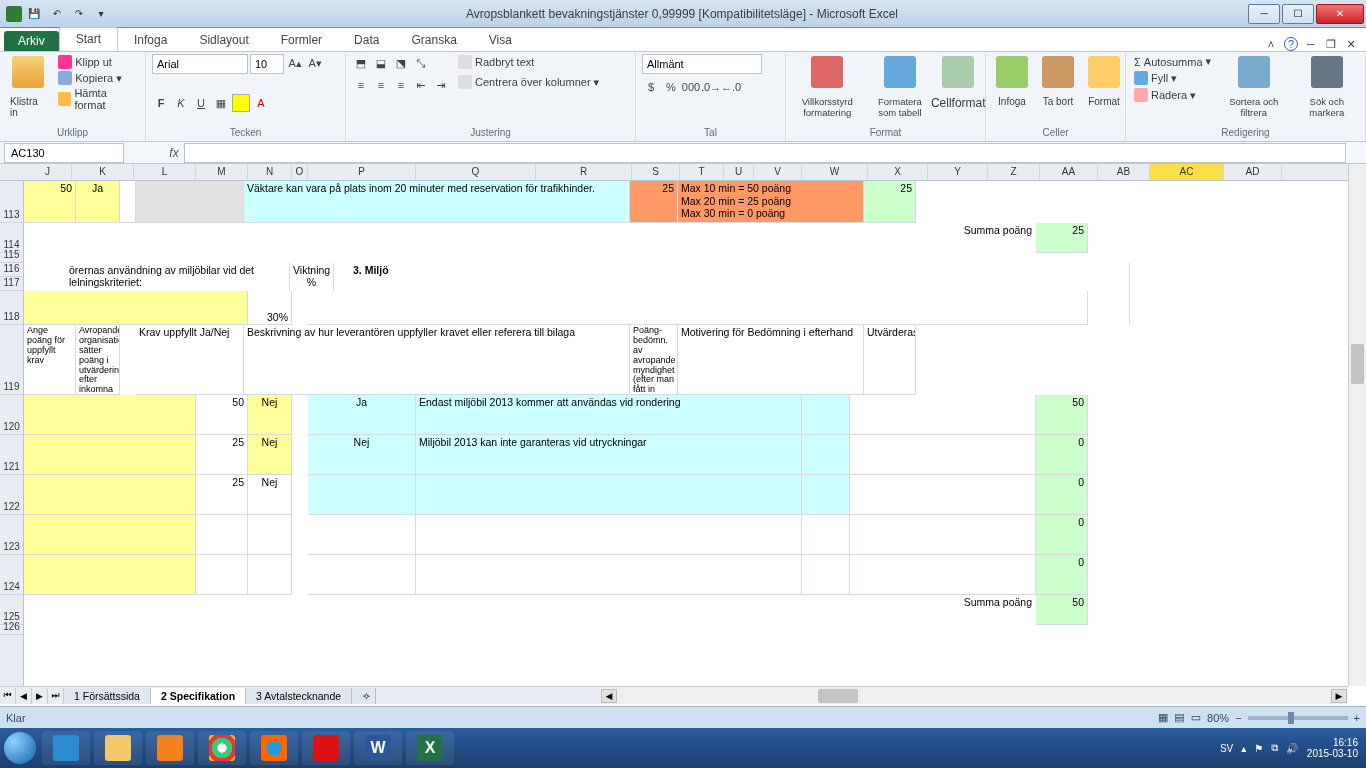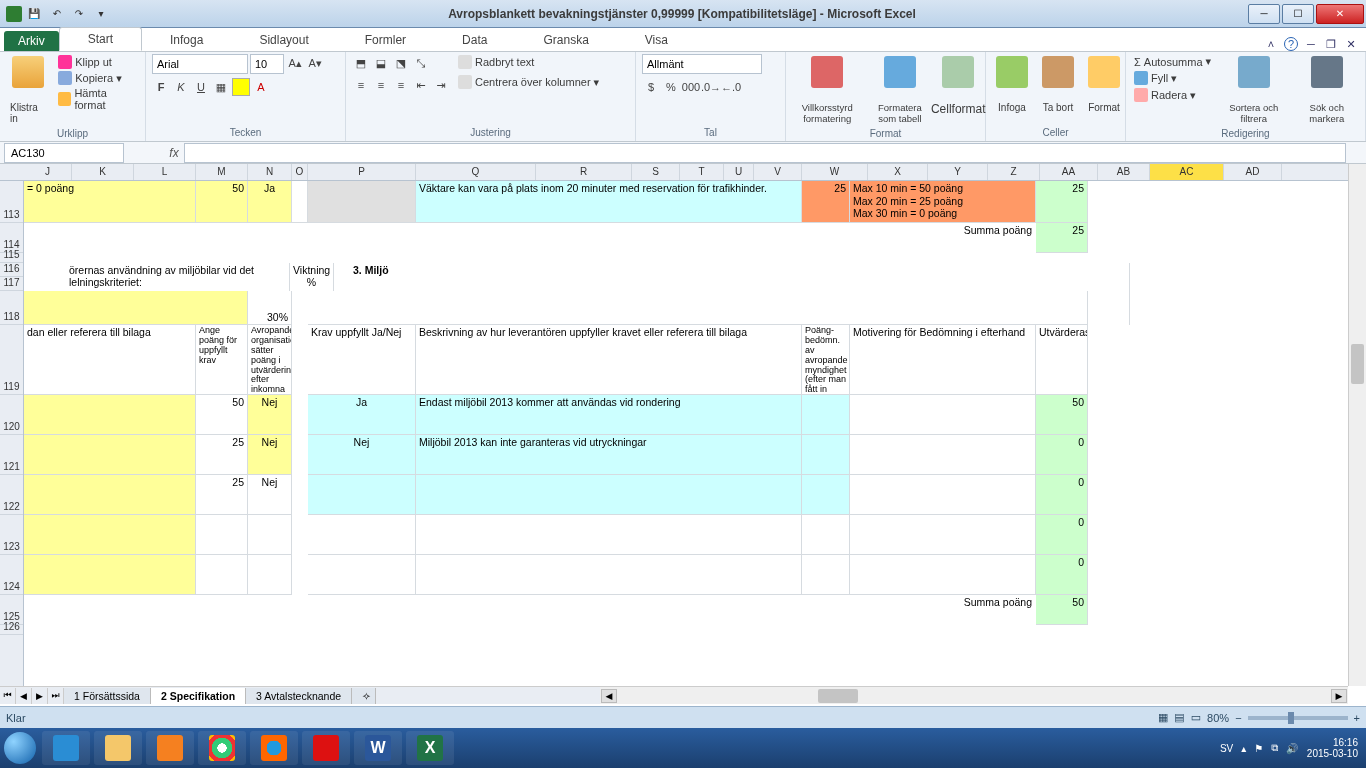--- a/index.html
+++ b/index.html
@@ -3,39 +3,39 @@
 <meta charset="utf-8">
 <style>
 * { margin: 0; padding: 0; box-sizing: border-box; font-family: "Segoe UI", Tahoma, sans-serif; }
 body { background: #fff; overflow: hidden; width: 1366px; height: 768px; position: relative; }
 
 
 .titlebar { height: 28px; background: linear-gradient(#d7e4f2,#bcd3ea); display: flex; align-items: center; border-bottom: 1px solid #6b8aad; }
 .qat { display: flex; gap: 4px; padding: 0 6px; align-items: center; }
 .qat-icon { width: 16px; height: 16px; background: #2e7d32; border-radius: 2px; }
 .qat-btn { width: 18px; height: 18px; display:flex; align-items:center; justify-content:center; font-size:10px; color:#333; }
-.title-text { flex: 1; text-align: center; font-size: 12px; color: #3b3b3b; font-weight: bold; }
+.title-text { flex: 1; text-align: center; font-size: 12px; color: #3b3b3b; }
 .win-controls { display: flex; }
 .win-btn { width: 32px; height: 20px; display:flex; align-items:center; justify-content:center; font-size:10px; border:1px solid #5a7da3; background:linear-gradient(#eaf1fa,#cfe0f2); margin-right:2px; border-radius:2px;}
 .win-btn.close { width:48px; background: linear-gradient(#e77,#c22); color:#fff; border-color:#a11;}
 
 
 .tabrow { height: 24px; background:#fff; display:flex; align-items:flex-end; border-bottom:1px solid #c0c8cf; padding-left:4px;}
 .file-tab { background:#207245; color:#fff; padding:3px 14px; font-size:12px; border-radius:3px 3px 0 0;}
-.menu-tab { padding:4px 28px; font-size:12px; color:#444;}
+.menu-tab { padding:4px 16px; font-size:12px; color:#444;}
 .menu-tab.active { border:1px solid #c0c8cf; border-bottom:1px solid #fff; background:#fff; border-radius:3px 3px 0 0;}
 .tabrow-right { margin-left:auto; display:flex; gap:6px; padding-right:8px; align-items:center;}
 .tabrow-right span { width:14px; height:14px; font-size:11px; color:#336; display:flex; align-items:center; justify-content:center;}
 
 
 .ribbon { height: 90px; background:#f1f5fa; border-bottom:1px solid #c0c8cf; display:flex; }
 .ribbon-group { border-right:1px solid #d5dde6; padding:2px 6px 0; display:flex; flex-direction:column; }
 .rg-body { flex:1; display:flex; gap:6px; align-items:flex-start;}
 .rg-label { text-align:center; font-size:10px; color:#5a6b7d; padding:2px 0 3px;}
-.rbtn-large { display:flex; flex-direction:column; align-items:center; gap:14px; padding:2px 4px; font-size:10px; color:#3b3b3b; min-width:40px;}
+.rbtn-large { display:flex; flex-direction:column; align-items:center; gap:8px; padding:2px 4px; font-size:10px; color:#3b3b3b; min-width:40px;}
 .rbtn-large .ico { width:32px; height:32px; background:#fc6; border-radius:3px; }
 .rbtn-line { display:flex; align-items:center; gap:3px; font-size:11px; color:#3b3b3b; padding:1px 2px;}
 .rbtn-line .ico { width:14px; height:14px; background:#ddd; border-radius:2px;}
 .font-box { width:96px; height:20px; border:1px solid #b7c3d0; background:#fff; font-size:11px; padding:0 4px; display:flex; align-items:center;}
 .size-box { width:34px; height:20px; border:1px solid #b7c3d0; background:#fff; font-size:11px; padding:0 4px; display:flex; align-items:center;}
 .btnrow { display:flex; gap:2px; }
 .sq { width:18px; height:18px; border:1px solid transparent; display:flex; align-items:center; justify-content:center; font-size:11px; color:#444;}
 .num-fmt { width:120px; height:20px; border:1px solid #b7c3d0; background:#fff; font-size:11px; padding:0 4px; display:flex; align-items:center;}
 
 
@@ -149,21 +149,21 @@
         <div class="rbtn-line">
             <span class="ico" style="background:#fb4;"></span>
             <span>Hämta format</span>
           </div>
       </div>
     </div>
     <div class="rg-label">Urklipp</div>
   </div>
 
   <div class="ribbon-group" style="width:200px">
-    <div class="rg-body" style="flex-direction:column;gap:4px;">
+    <div class="rg-body" style="flex-direction:column;gap:20px;">
       <div class="btnrow">
         <div class="font-box">Arial</div>
         <div class="size-box">10</div>
         <div class="sq">A▴</div>
         <div class="sq">A▾</div>
       </div>
       <div class="btnrow">
         <div class="sq bold">F</div>
         <div class="sq" style="font-style:italic">K</div>
         <div class="sq" style="text-decoration:underline">U</div>
@@ -318,21 +318,20 @@
       <div class="rowhdr" style="height: 40px;">122</div>
       <div class="rowhdr" style="height: 40px;">123</div>
       <div class="rowhdr" style="height: 40px;">124</div>
       <div class="rowhdr" style="height: 30px;">125</div>
       <div class="rowhdr" style="height: 10px;">126</div>
     </div>
 
   <div class="cells" id="cells">
 
     <div class="row" style="height:42px">
-      <div class="cell c-yel" style="width:172px">= 0 poäng</div>
       <div class="cell c-yel tar" style="width:52px">50</div>
       <div class="cell c-yel tac" style="width:44px">Ja</div>
       <div class="cell" style="width:16px"></div>
       <div class="cell c-grey" style="width:108px"></div>
       <div class="cell c-cyan" style="width:386px">Väktare kan vara på plats inom 20 minuter med reservation för trafikhinder.</div>
       <div class="cell c-orange tar" style="width:48px">25</div>
       <div class="cell c-orange" style="width:186px;line-height:1.2">
         <div>Max 10 min = 50 poäng</div>
         <div>Max 20 min = 25 poäng</div>
         <div>Max 30 min = 0 poäng</div>
@@ -365,21 +364,20 @@
 
     <div class="row" style="height:34px">
       <div class="cell c-yel" style="width:224px"></div>
       <div class="cell tar" style="width:44px;align-content:end;">30%</div>
       <div class="cell noborder" style="width:16px"></div>
       <div class="cell" style="width:780px"></div>
       <div class="cell noborder" style="width:242px"></div>
     </div>
 
     <div class="row" style="height:70px">
-      <div class="cell" style="width:172px">dan eller referera till bilaga</div>
       <div class="cell small" style="width:52px">Ange poäng för uppfyllt krav</div>
       <div class="cell small" style="width:44px">Avropande organisation sätter poäng i utvärderingen efter inkomna avropssvar (Nej/Ja) *</div>
       <div class="cell noborder" style="width:16px"></div>
       <div class="cell" style="width:108px">Krav uppfyllt Ja/Nej</div>
       <div class="cell" style="width:386px">Beskrivning av hur leverantören uppfyller kravet eller referera till bilaga</div>
       <div class="cell small" style="width:48px">Poäng-bedömn. av avropande myndighet (efter man fått in avrops-svar)</div>
       <div class="cell" style="width:186px">Motivering för Bedömning i efterhand</div>
       <div class="cell" style="width:52px">Utvärderas</div>
       <div class="cell noborder" style="width:242px"></div>
     </div>

